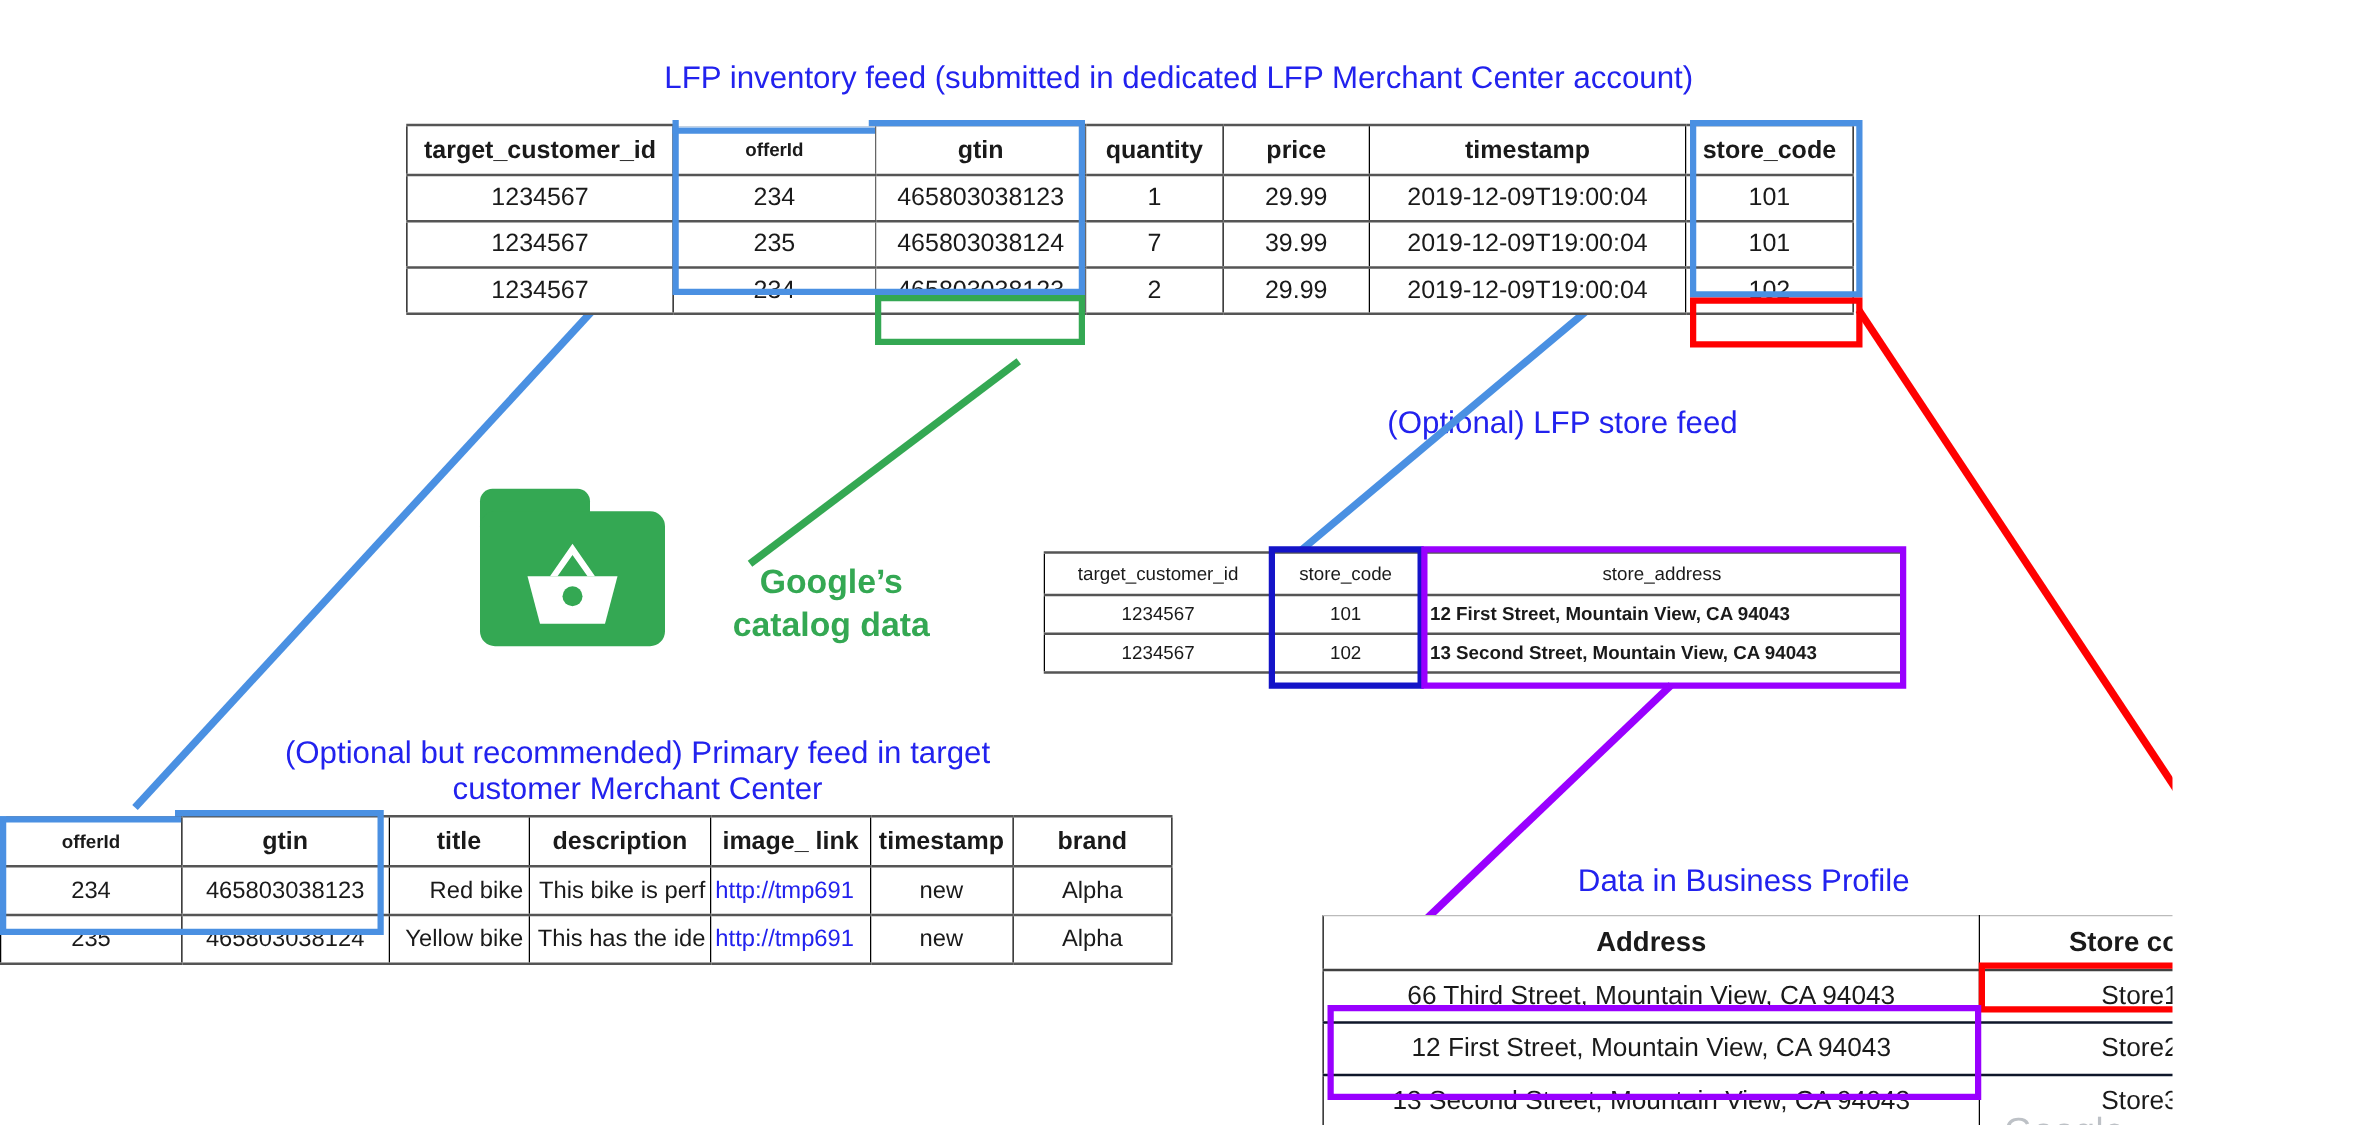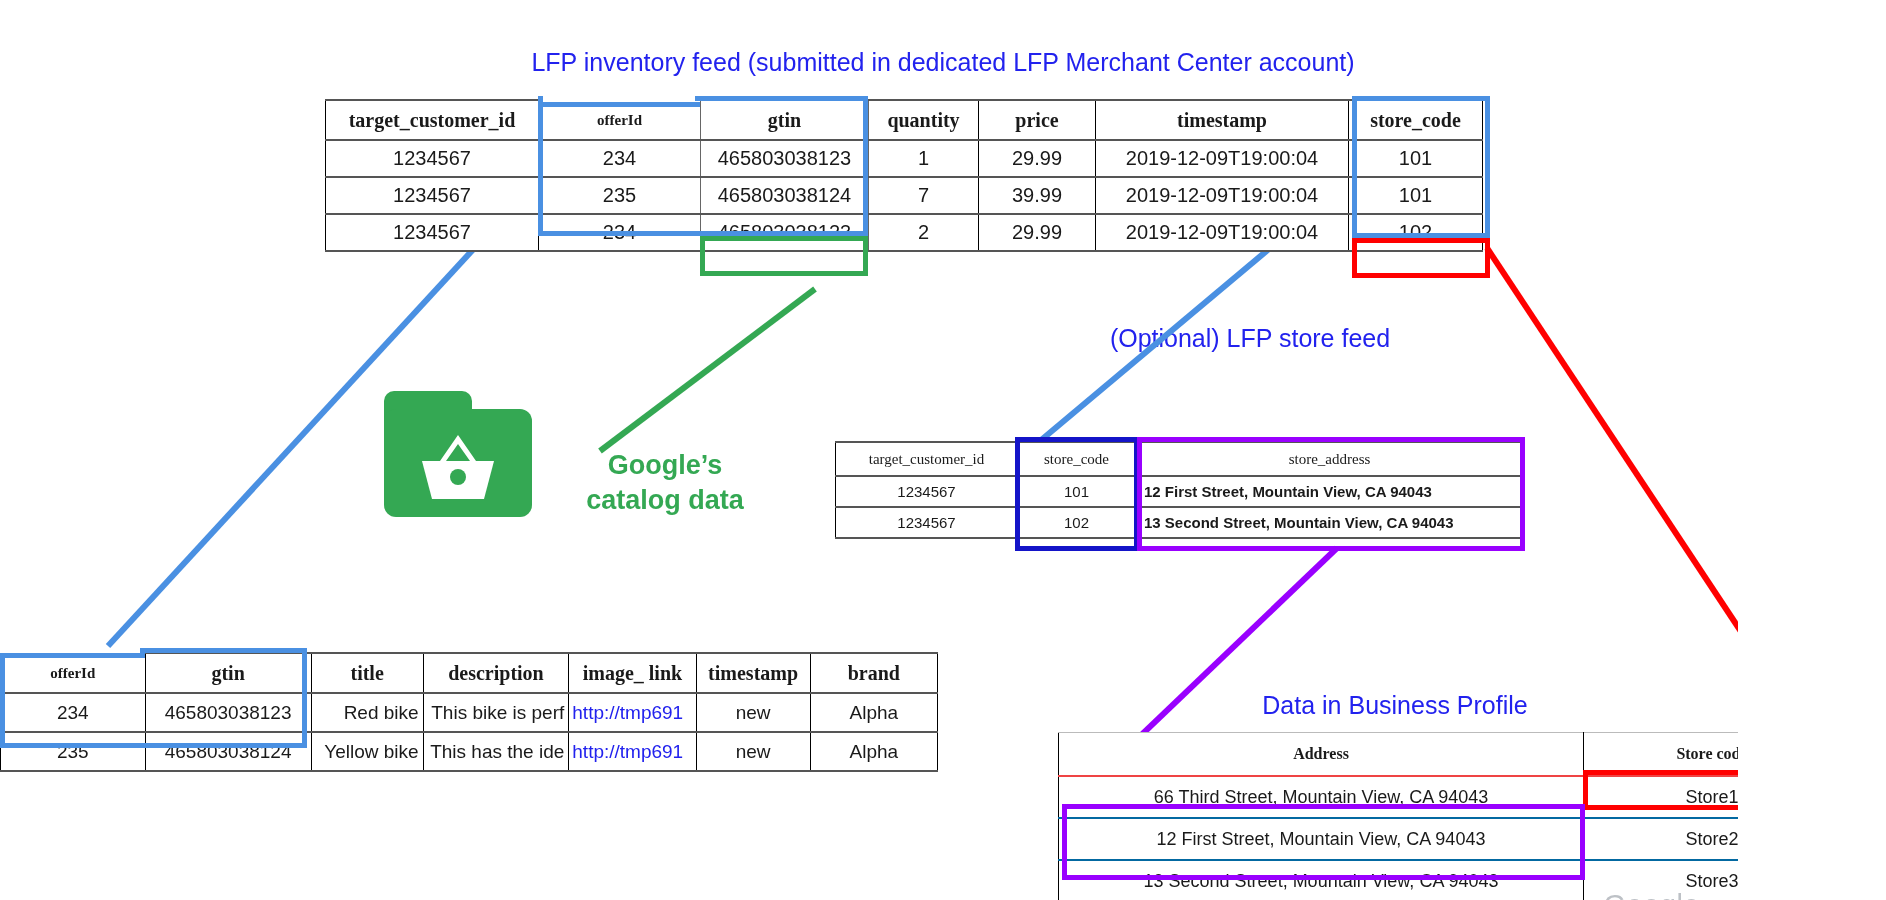--- a/index.html
+++ b/index.html
@@ -38,21 +38,20 @@
     border: 1px solid #000000;
     padding: 2px 4px;
     text-align: center;
     font-family: "Liberation Sans", sans-serif;
     color: #1a1a1a;
     overflow: hidden;
     white-space: nowrap;
   }
   table.sheet th {
     font-weight: bold;
-    font-family: Liberation Serif, serif;
   }
 
   
   #tbl-inventory { position: absolute; left: 325px; top: 63px; width: 1157px; }
   #tbl-inventory th { height: 34px; font-size: 20px; border-top: 2px solid #555; border-bottom: 2px solid #555;}
   #tbl-inventory td { height: 31px; font-size: 20px; border-bottom: 2px solid #555; border-top:none;}
   #tbl-inventory th.small { font-size: 15px; }
   #tbl-inventory td.lr, #tbl-inventory th.lr { border-left:1px solid #666; border-right:1px solid #666; }
 
   
@@ -68,22 +67,22 @@
   #tbl-primary td { height: 33px; font-size: 19px; border-bottom:2px solid #555; border-top:none;}
   #tbl-primary th.small { font-size: 15px; }
   #tbl-primary td.ltxt { text-align: right; padding-left: 5px; }
   #tbl-primary td.link {
     text-align: left; padding-left: 3px;
     color: #2222ee; 
   }
 
   
   #tbl-bizprofile { position: absolute; left: 1058px; top: 696px; width: 782px; }
-  #tbl-bizprofile th { height: 38px; font-size: 16px; border-top:1px solid #bbb; border-bottom:2px solid #ef4444;text-align:center;}
-  #tbl-bizprofile td { height: 36px; font-size: 18px; border-bottom:2px solid #0369a1; border-top:none;}
+  #tbl-bizprofile th { height: 38px; font-size: 22px; border-top:1px solid #bbb; border-bottom:2px solid #404040;text-align:center;}
+  #tbl-bizprofile td { height: 36px; font-size: 21px; border-bottom:2px solid #0f172a; border-top:none;}
   #tbl-bizprofile td.sep { border-left:1px solid #666; }
   #tbl-bizprofile th.sep { border-left:1px solid #666; }
 
   
   .hl { position: absolute; box-sizing: border-box; pointer-events: none; background: transparent; }
 
   
   #catalog-badge {
     position: absolute;
     left: 384px; top: 355px;
@@ -128,20 +127,22 @@
 </style>
 </head>
 <body>
 
 <div id="canvas">
 
   <div class="title" style="left:343px; top:12px; width:1200px;">LFP inventory feed (submitted in dedicated LFP Merchant Center account)</div>
 
   <div class="title" style="left:1060px; top:288px; width:380px;">(Optional) LFP store feed</div>
 
+  <div class="title" style="left:180px; top:552px; width:660px;">(Optional but recommended) Primary feed in target
+customer Merchant Center</div>
 
   <div class="title" style="left:1195px; top:655px; width:400px;text-align:center;">Data in Business Profile</div>
 
   <svg class="connectors" viewBox="0 0 1886 900">
 
     <line x1="538" y1="143" x2="108" y2="610" stroke="#4a90e2" stroke-width="6"></line>
 
     <line x1="1356" y1="140" x2="1040" y2="405" stroke="#4a90e2" stroke-width="6"></line>
 
     <line x1="815" y1="253" x2="600" y2="415" stroke="#34a853" stroke-width="6"></line>

